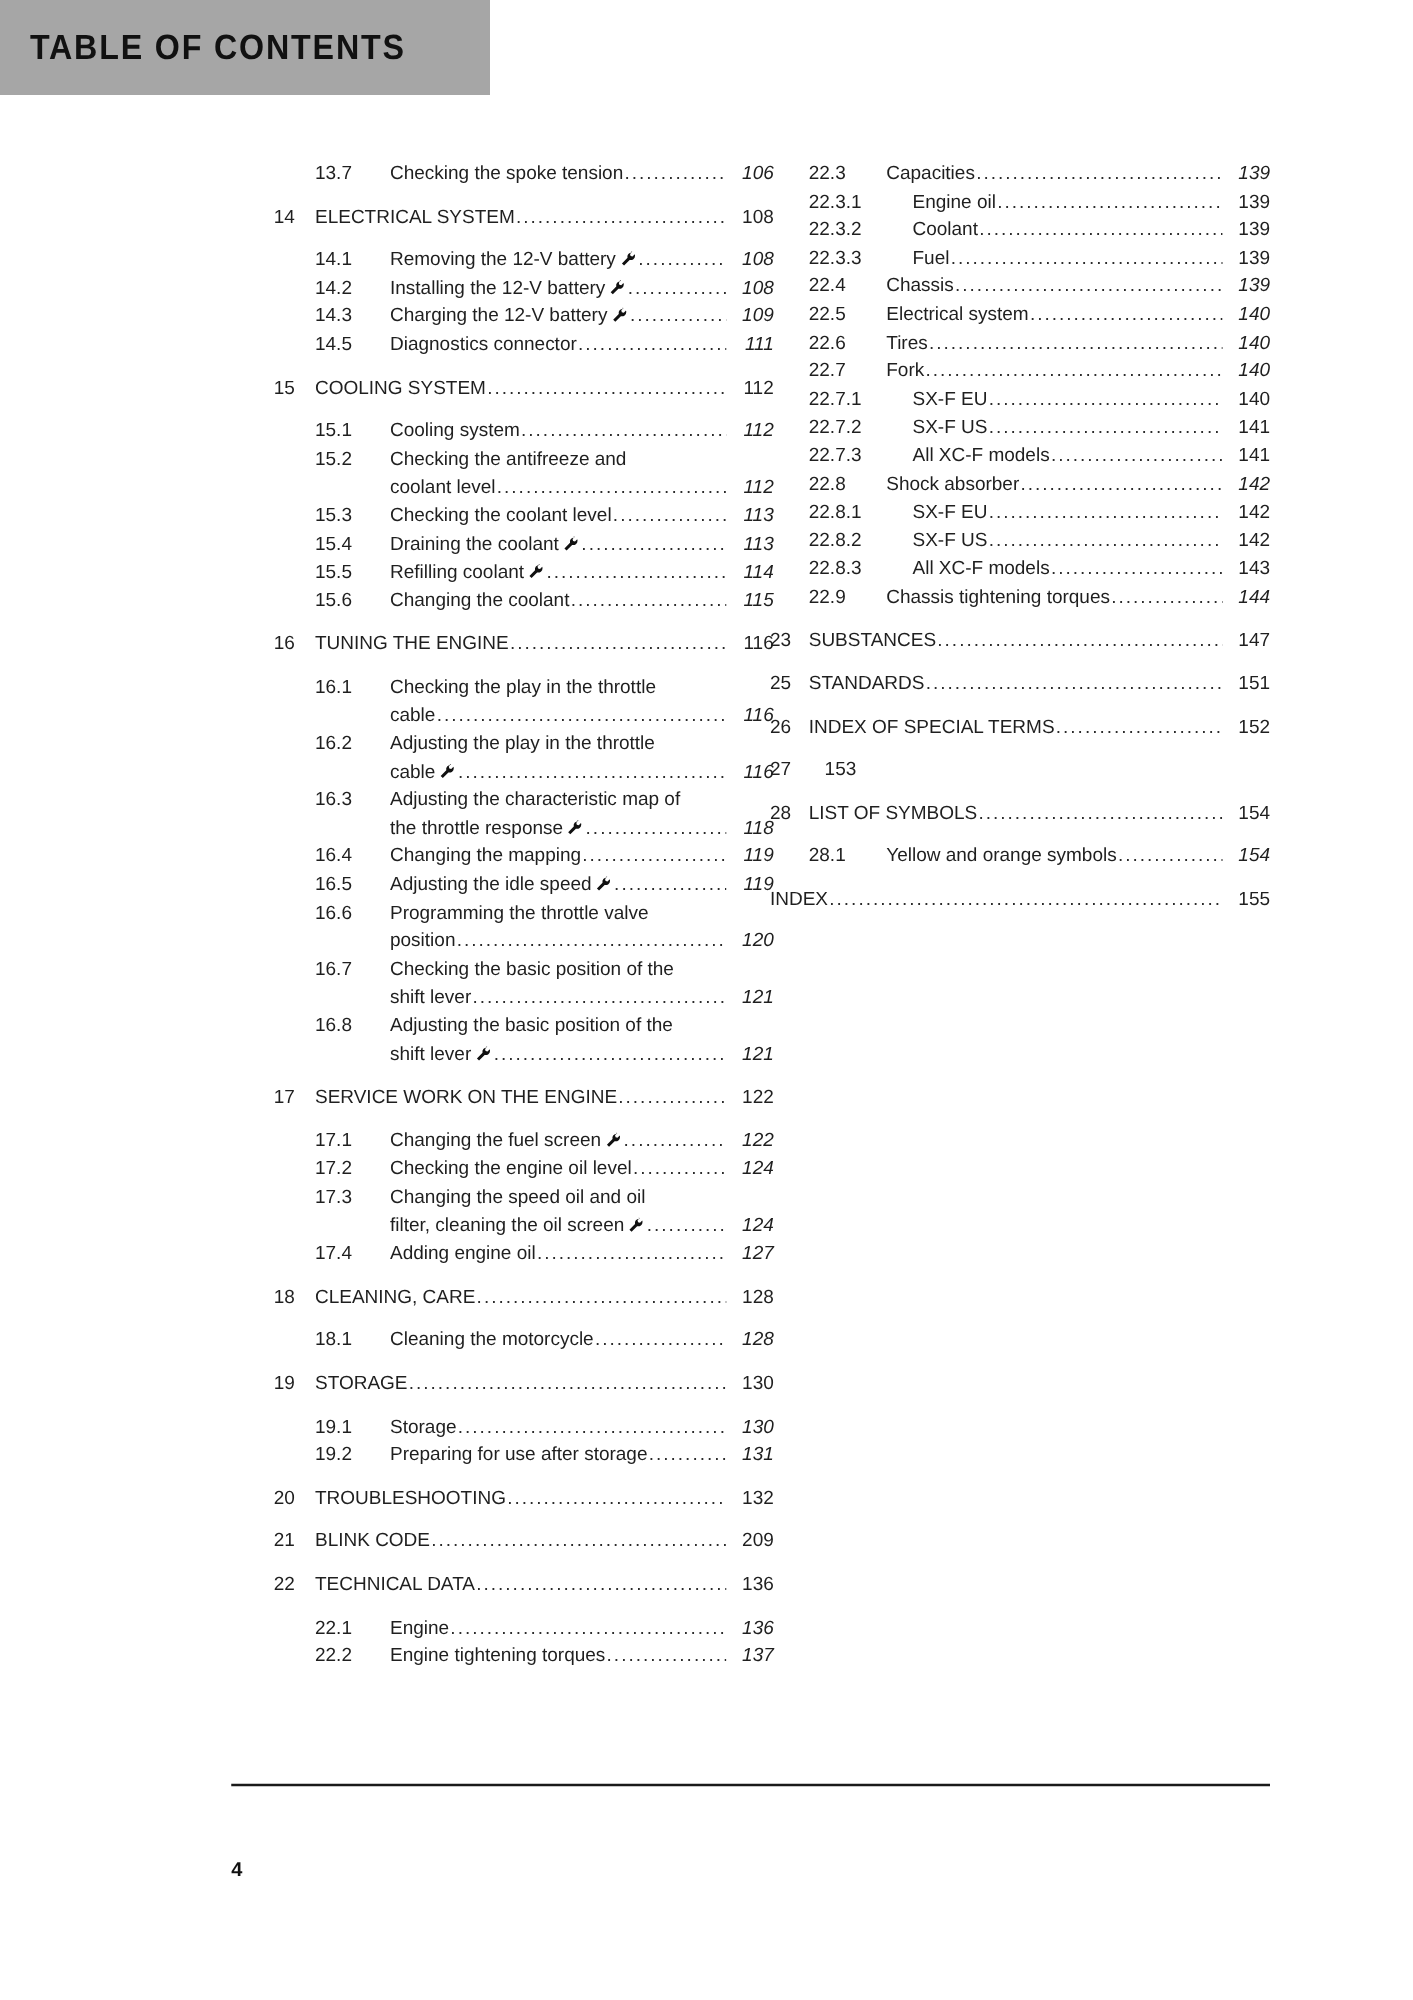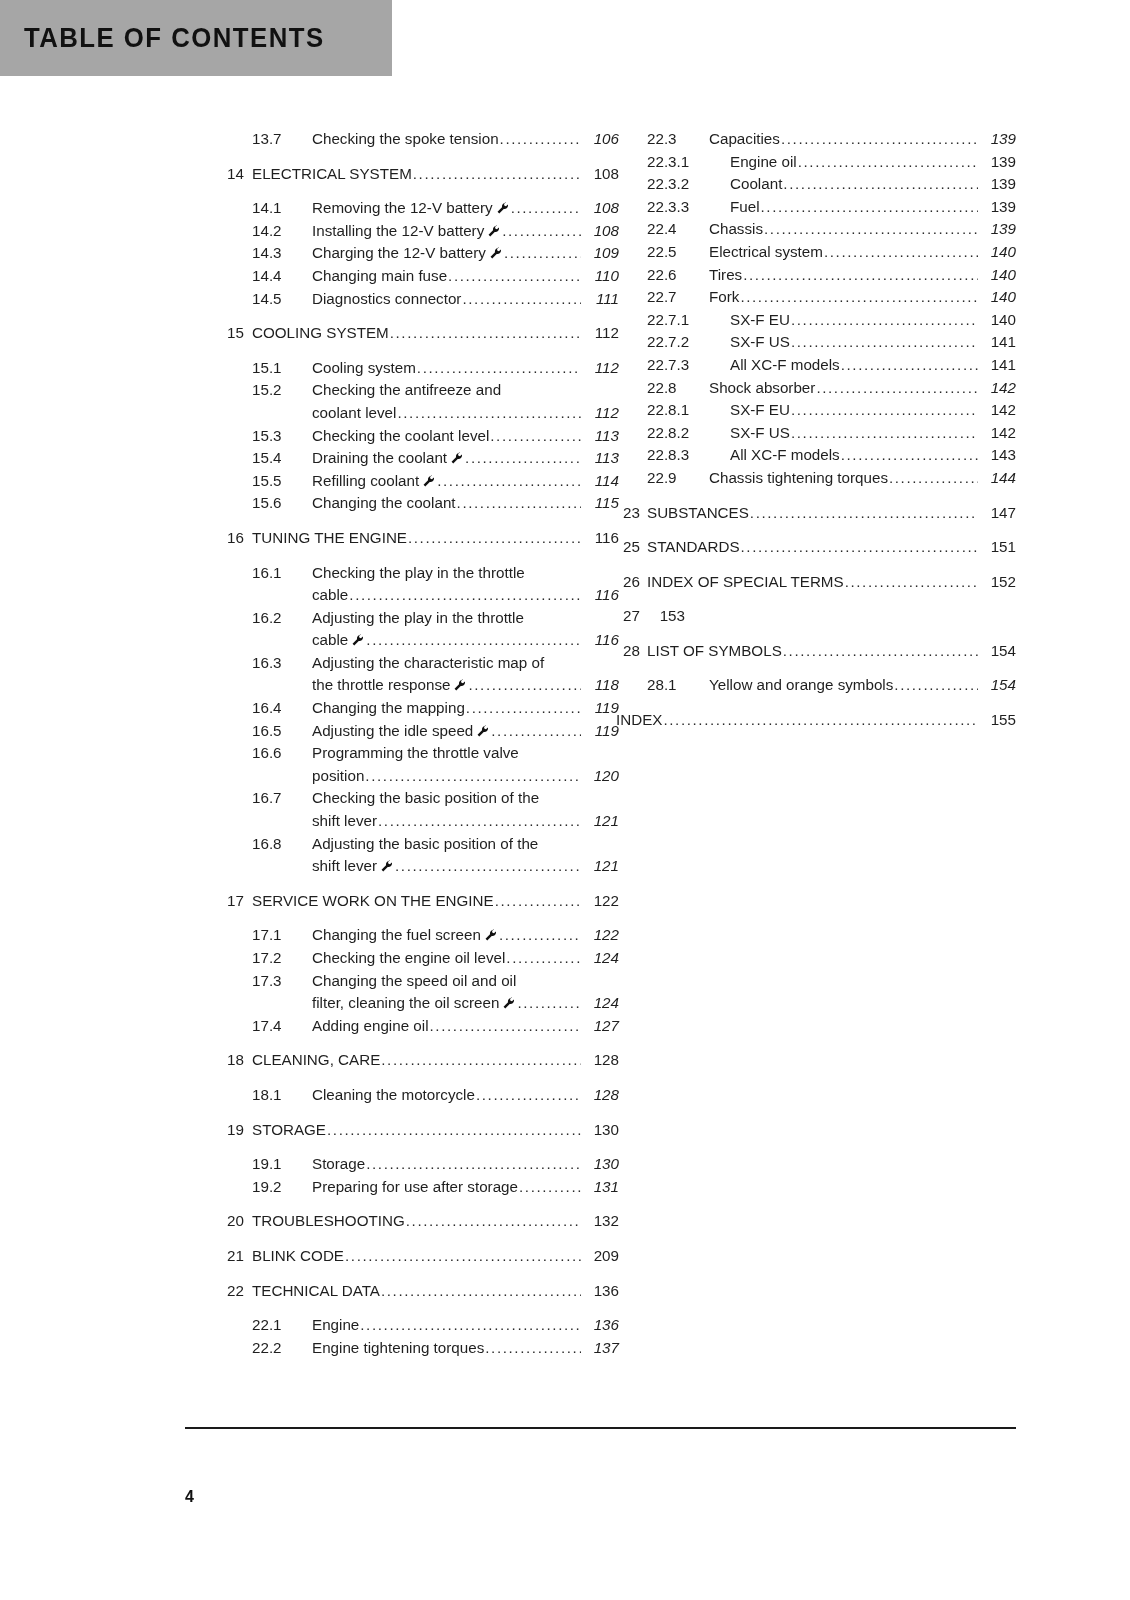--- a/index.html
+++ b/index.html
@@ -72,21 +72,21 @@
   }
   .entry .page {
     flex: 0 0 auto;
     text-align: right;
     white-space: nowrap;
     padding-left: 7px;
   }
 
   
   .entry.lvl1 { margin-top: 12px; }
-  .entry.lvl1 .num  { width: 33px; text-align: center; }
+  .entry.lvl1 .num  { width: 33px; }
   .entry.lvl1 .page { width: 31px; }
   .entry.lvl1 + .entry.lvl2 { margin-top: 12px; }
 
   
   .entry.lvl2 .num  { width: 60px; padding-left: 33px; box-sizing: content-box; }
   .entry.lvl2 .page { width: 31px; font-style: italic; }
 
   
   .entry.lvl3 .num  { width: 60px; padding-left: 33px; box-sizing: content-box; }
   .entry.lvl3 .body { padding-left: 21px; }
@@ -211,30 +211,20 @@
           <div class="line">
             <span class="text">Charging the 12-V battery<span class="wrench"><svg viewBox="0 0 16 16" xmlns="http://www.w3.org/2000/svg">
                   <path fill="#111111" d="M11.6 1.2a4.3 4.3 0 0 0-4.2 5.3L1.9 12 4 14.1l5.5-5.5a4.3 4.3 0 0 0 5.3-4.2c0-.5-.1-1-.3-1.4l-2.2 2.2-1.9-.5-.5-1.9 2.2-2.2c-.4-.2-.9-.3-1.4-.3z"></path>
                 </svg></span></span>
             <span class="dots"></span>
           </div>
         </div>
         <div class="page">109</div>
       </div>
       <div class="entry lvl2">
-        <div class="num">14.4</div>
-        <div class="body">
-          <div class="line">
-            <span class="text">Changing main fuse</span>
-            <span class="dots"></span>
-          </div>
-        </div>
-        <div class="page">110</div>
-      </div>
-      <div class="entry lvl2">
         <div class="num">14.5</div>
         <div class="body">
           <div class="line">
             <span class="text">Diagnostics connector</span>
             <span class="dots"></span>
           </div>
         </div>
         <div class="page">111</div>
       </div>
       <div class="entry lvl1">

